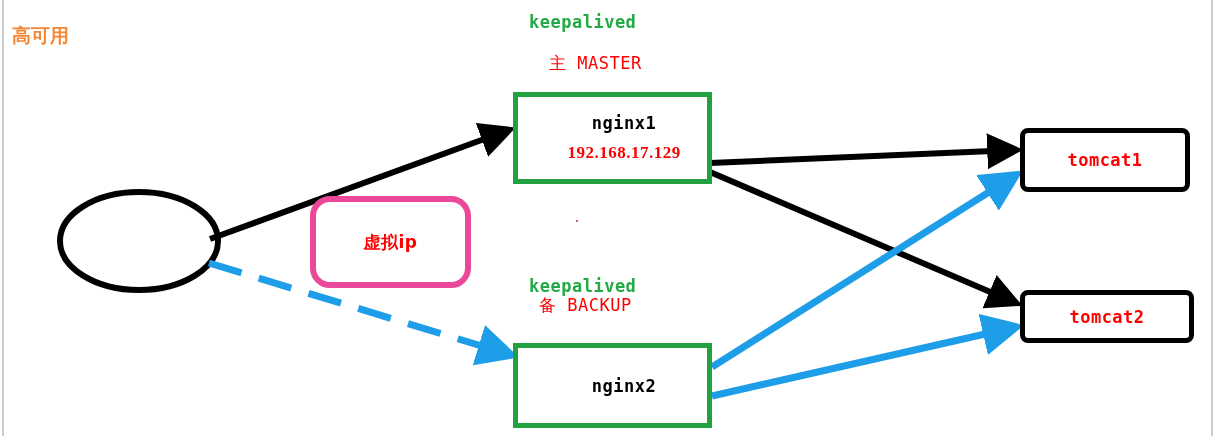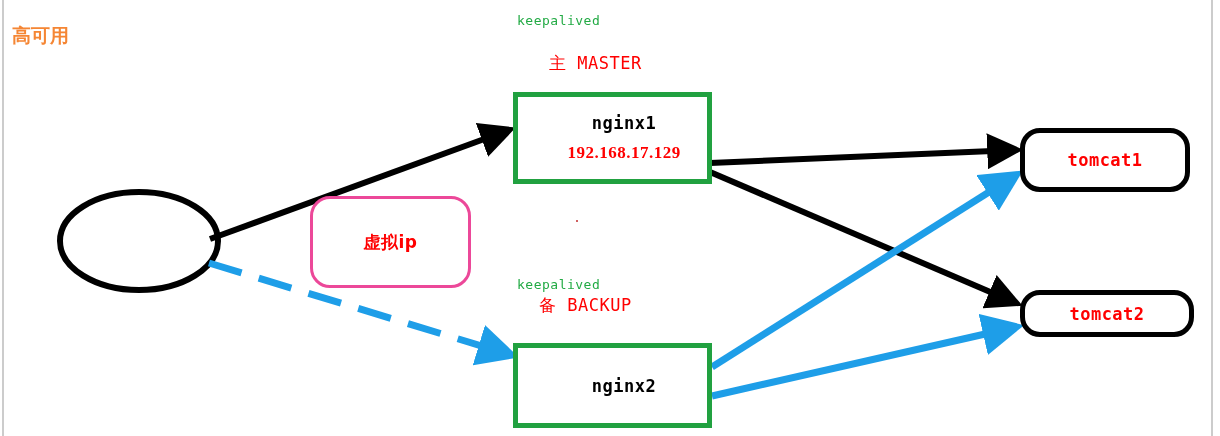--- a/index.html
+++ b/index.html
@@ -43,24 +43,25 @@
   }
   .page-title {
     left: 12px;
     top: 26px;
     font-family: "DejaVu Sans", "Liberation Sans", sans-serif;
     font-size: 19px;
     font-weight: 700;
     color: #f58634;
   }
   .label-keepalived {
-    font-size: 13px;
-    font-weight: 400;
+    font-size: 17px;
+    font-weight: 700;
     color: #22aa44;
     letter-spacing: 0.5px;
+    margin-left: 12px;
   }
   .label-role {
     font-size: 17px;
     font-weight: 400;
     color: #ff0000;
     letter-spacing: 0.5px;
   }
 
   .node {
     position: absolute;
@@ -69,26 +70,26 @@
     display: flex;
     flex-direction: column;
     align-items: center;
     justify-content: center;
   }
   .node-nginx {
     border: 5px solid #21a140;
     padding-left: 23px;
   }
   .node-vip {
-    border: 3px solid #ec4899;
+    border: 6px solid #ec4899;
     border-radius: 20px;
   }
   .node-tomcat {
     border: 5px solid #000000;
-    border-radius: 20px;
+    border-radius: 8px;
   }
   .node-name {
     font-family: "DejaVu Sans Mono", "Liberation Mono", monospace;
     font-size: 17px;
     font-weight: 700;
     color: #000000;
     letter-spacing: 0.5px;
   }
   .node-ip {
     font-family: Liberation Serif, serif;
@@ -165,17 +166,17 @@
   <div class="txt label-role" style="left:539px; top:297px;">备 BACKUP</div>
 
   <div class="node node-nginx" style="left:513px; top:343px; width:199px; height:85px;">
     <span class="node-name">nginx2</span>
   </div>
 
   <div class="node node-tomcat" style="left:1020px; top:128px; width:170px; height:64px;">
     <span class="node-name">tomcat1</span>
   </div>
 
-  <div class="node node-tomcat" style="left:1020px; top:290px; width:174px; height:47px;">
+  <div class="node node-tomcat" style="left:1020px; top:290px; width:174px; height:53px;">
     <span class="node-name">tomcat2</span>
   </div>
 
 </div>
 
 </body></html>

